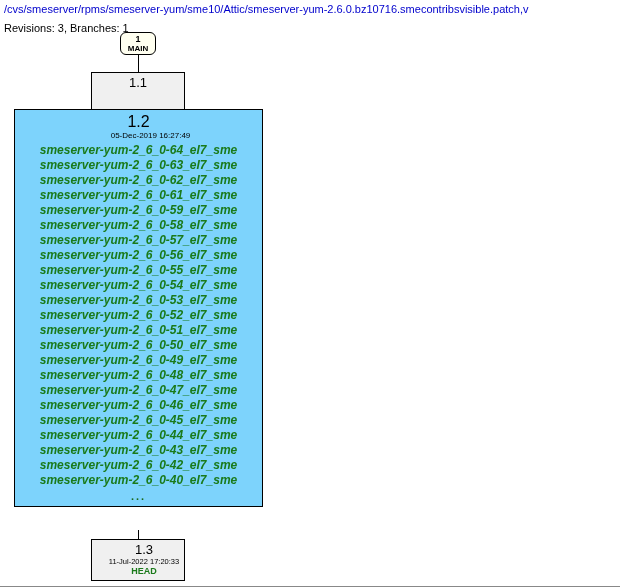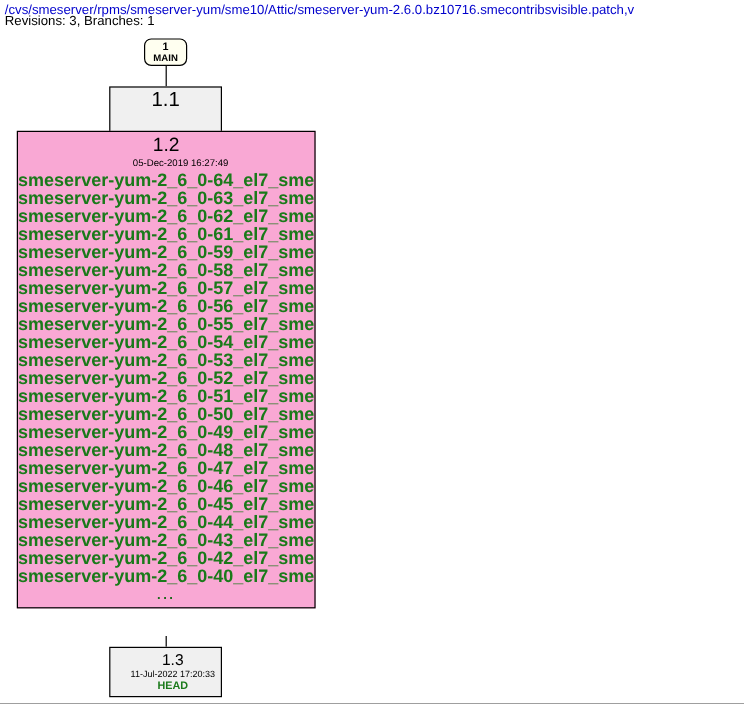--- a/index.html
+++ b/index.html
@@ -17,21 +17,21 @@
   .path {
     position: absolute;
     top: 3px;
     left: 4px;
     font-size: 11px;
     color: #0000cc;
     white-space: nowrap;
   }
   .revisions {
     position: absolute;
-    top: 12px;
+    top: 22px;
     left: 4px;
     font-size: 11px;
     color: #000;
   }
   
   .vline {
     position: absolute;
     left: 138px;
     width: 0;
     border-left: 1px solid #000;
@@ -66,37 +66,38 @@
     line-height: 9px;
   }
 
   .rev11 {
     left: 91px;
     top: 72px;
     width: 94px;
     background: #f0f0f0;
     padding: 2px 0 3px 0;
   }
-  .rev11 .ver { font-size: 17px; line-height: 15px; }
+  .rev11 .ver { font-size: 13px; line-height: 15px; }
   .rev11 .date { font-size: 7.5px; line-height: 9px; margin-top: 42px; }
 
   .rev12 {
     left: 14px;
     top: 109px;
     width: 249px;
-    background: #f9a8d4;
+    background: #7dd3fc;
     padding: 3px 0 4px 0;
   }
   .rev12 .ver { font-size: 16px; line-height: 18px; }
   .rev12 .date { font-size: 8px; line-height: 10px; margin-bottom: 2px; padding-left: 24px; }
   .taglist {
-    font-size: 15px;
+    font-size: 12px;
     line-height: 15px;
     color: #1a7a1a;
     font-weight: bold;
+    font-style: italic;
   }
   .taglist div { }
   .ellipsis {
     font-size: 11px;
     color: #1a6a1a;
     font-weight: bold;
     margin-top: 2px;
     letter-spacing: 2px;
   }
 

